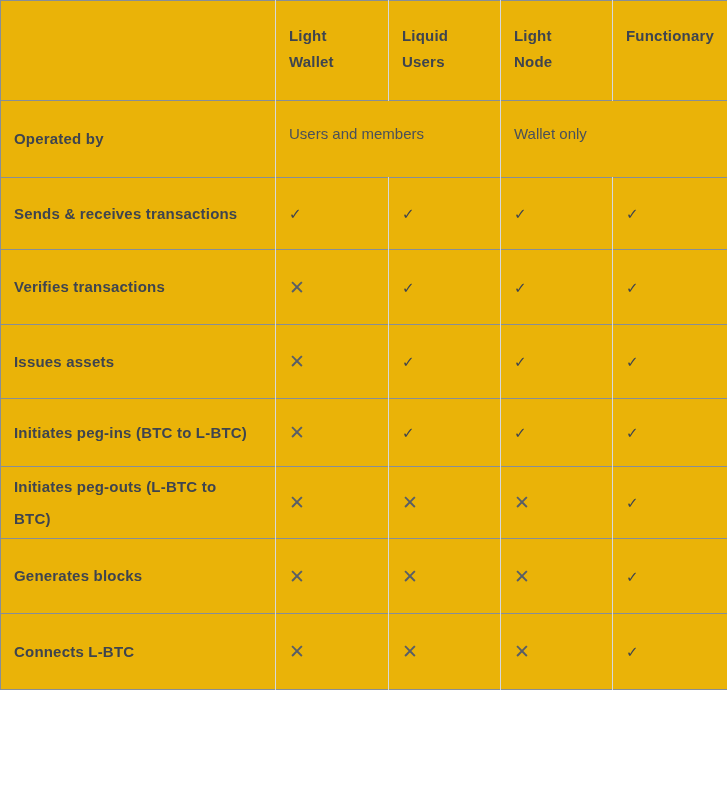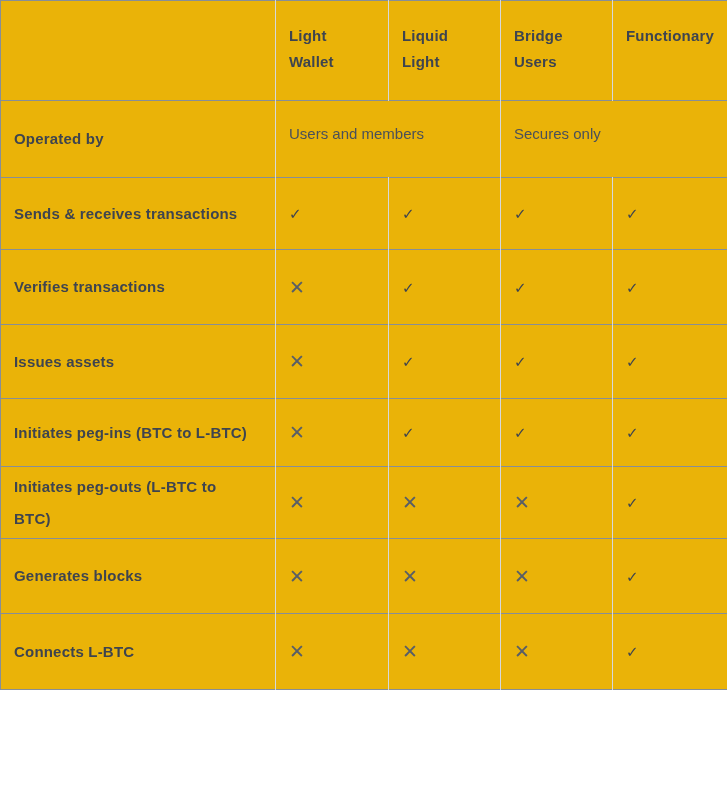--- a/index.html
+++ b/index.html
@@ -106,34 +106,34 @@
       <col style="width:115px">
     </colgroup>
 
     <tbody>
         <tr class="r-header">
       <td class="label"></td>
       <th class="vline">
         <span class="hdr-label">Light Wallet</span>
       </th>
       <th class="vline">
-        <span class="hdr-label">Liquid Light</span>
+        <span class="hdr-label">Liquid Users</span>
       </th>
       <th class="vline">
-        <span class="hdr-label">Bridge Users</span>
+        <span class="hdr-label">Light Node</span>
       </th>
       <th class="vline functionary">
         <span class="hdr-label">Functionary</span>
       </th>
     </tr>
 
     <tr class="r-operated">
       <td class="label">Operated by</td>
       <td class="operated-val vline" colspan="2">Users and members</td>
-      <td class="operated-val vline" colspan="2">Secures only</td>
+      <td class="operated-val vline" colspan="2">Wallet only</td>
     </tr>
 
     <tr class="r-0">
       <td class="label">Sends &amp; receives transactions</td>
       <td class="mark-cell vline"><span class="mark check">✓</span></td>
       <td class="mark-cell vline"><span class="mark check">✓</span></td>
       <td class="mark-cell vline"><span class="mark check">✓</span></td>
       <td class="mark-cell vline"><span class="mark check">✓</span></td>
     </tr>
 

